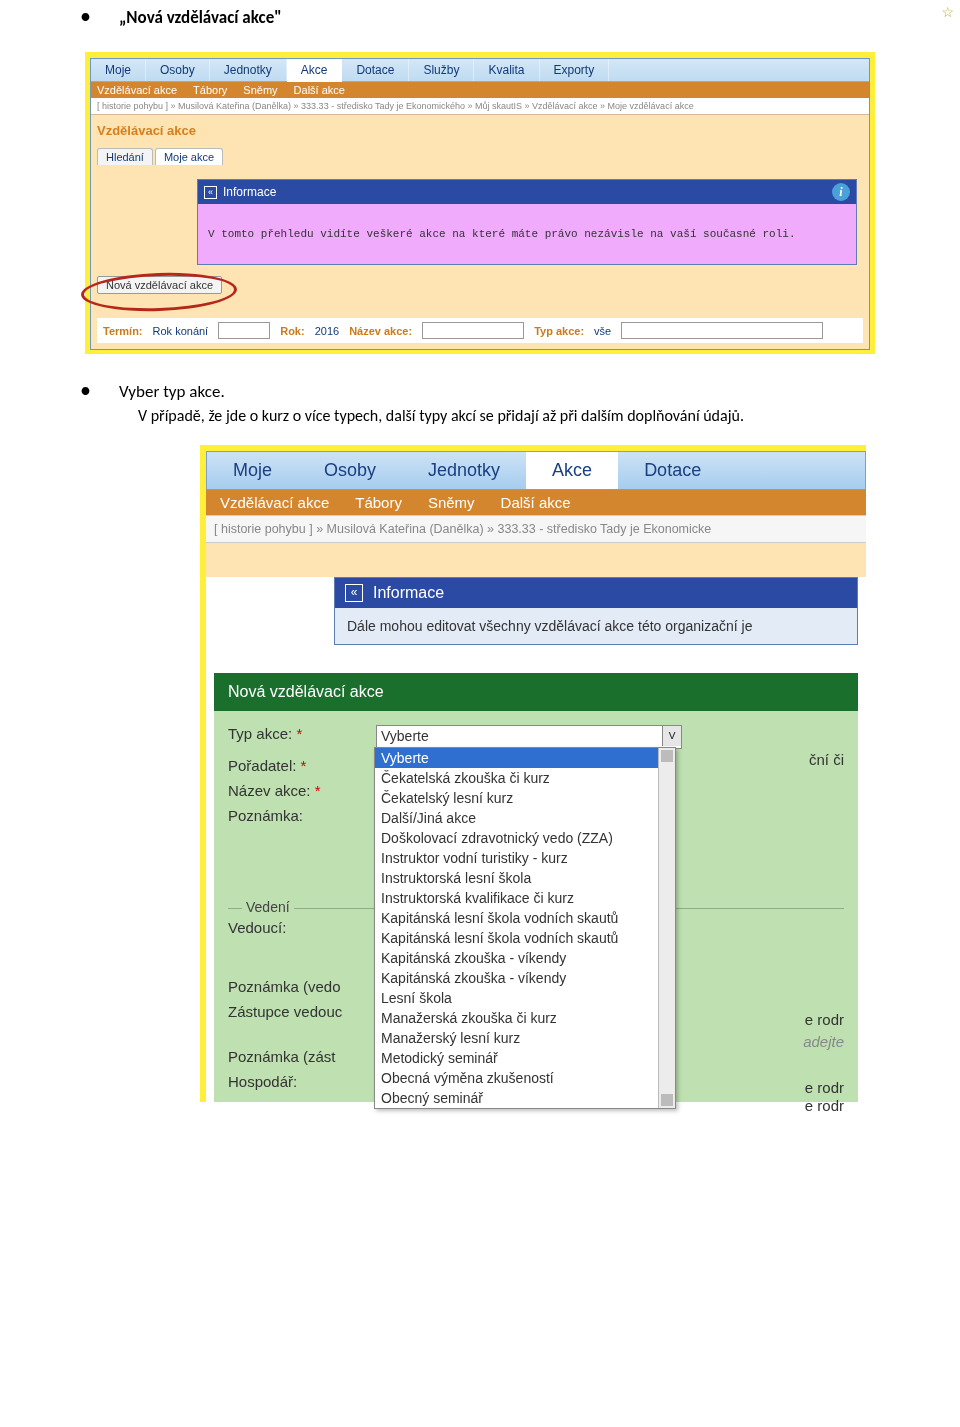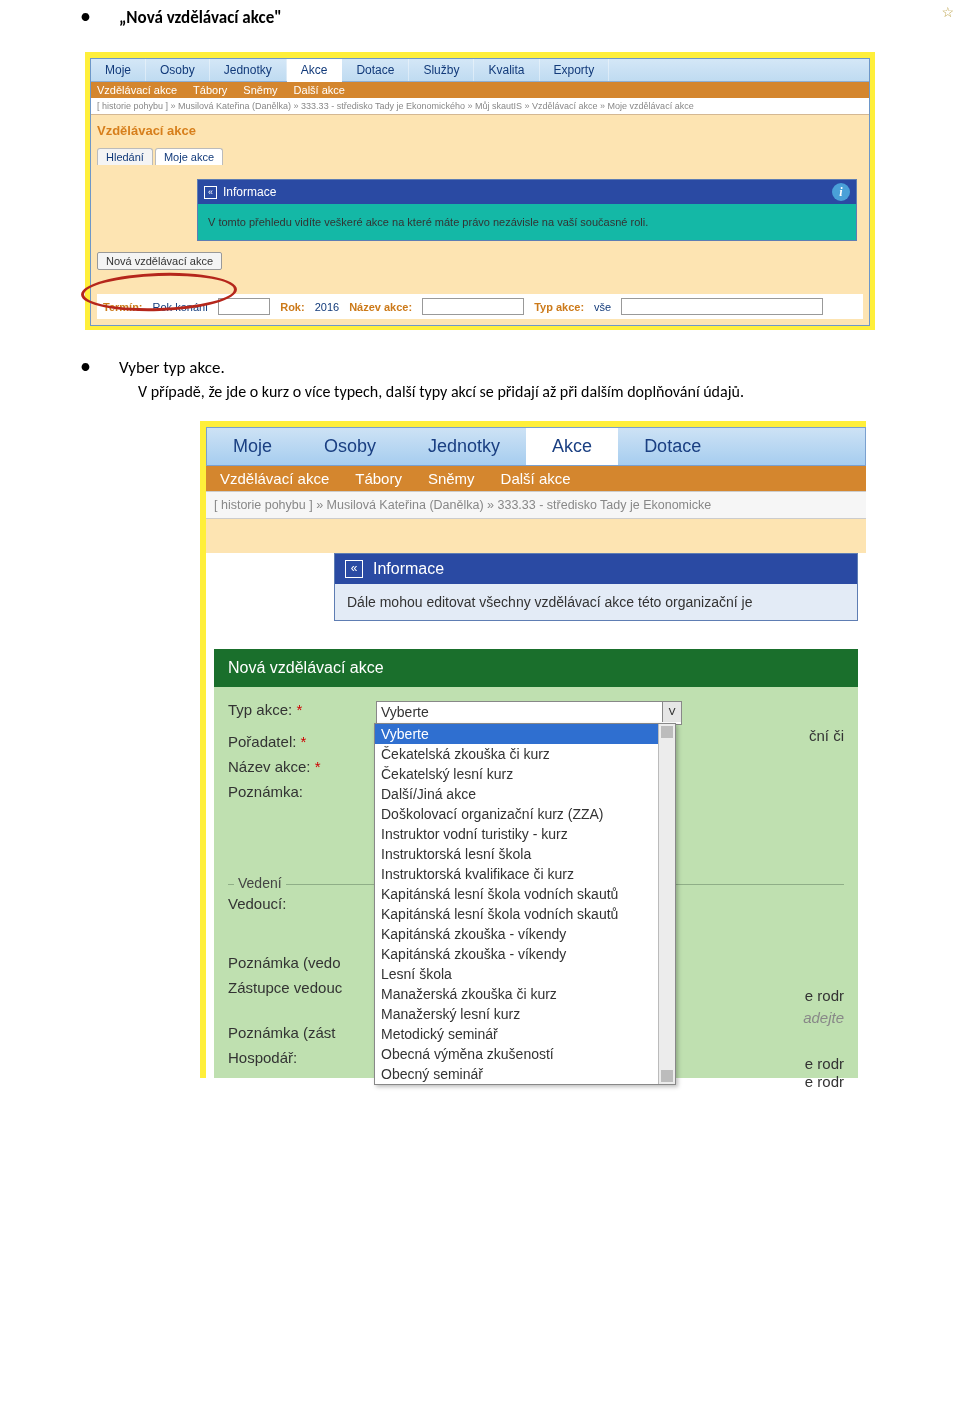--- a/index.html
+++ b/index.html
@@ -120,25 +120,25 @@
   .infobox1-hd .left { display:flex; align-items:center; gap:6px;}
   .chev {
     display:inline-block;width:11px;height:11px;border:1px solid #fff;
     font-size:9px;line-height:10px;text-align:center;
   }
   .info-i {
     width:18px;height:18px;border-radius:50%;background:#4aa0d8;color:#fff;
     font-weight:bold;text-align:center;line-height:18px;font-style:italic;font-family:Georgia,serif;
   }
   .infobox1-body {
-    background:#14b8a6;
-    font-family: Liberation Sans, sans-serif;
+    background:#f0abfc;
+    font-family: Liberation Mono, monospace;
     font-size:11px;
     color:#333;
-    padding:12px 10px;
+    padding:24px 10px;
   }
   .btn1 {
     display:inline-block;
     background:#f4f4f4;
     border:1px solid #999;
     border-radius:2px;
     font-family: Verdana, Arial, sans-serif;
     font-size:11px;
     padding:2px 8px;
     color:#333;
@@ -292,21 +292,21 @@
   }
   .dropdown .scroll-ind .thumb2 {
     position:absolute;left:2px;bottom:2px;width:12px;height:12px;background:#bcbcbc;
   }
   .fieldset-line {
     border-top:1px solid #8fae87;
     margin:10px 0 6px 0;
     position:relative;
   }
   .fieldset-line .legend {
-    position:absolute;top:-10px;left:6px;background:#bfe0b0;padding:0 4px;
+    position:absolute;top:-10px;left:14px;background:#bfe0b0;padding:0 4px;
     font-size:14px;color:#444;
   }
   .rightfrag {
     position:absolute; right:14px; font-size:15px; color:#333;
   }
   .rf1 { top:40px; }
   .rf2 { top:300px; }
   .rf3 { top:322px; color:#888; font-style:italic;}
   .rf4 { top:386px; }
   .rf5 { top:408px; color:#888; font-style:italic;}
@@ -474,21 +474,21 @@
 
           <div class="dropdown">
             <div class="scroll-ind">
               <div class="thumb"></div>
               <div class="thumb2"></div>
             </div>
             <div class="opt selected">Vyberte</div>
             <div class="opt">Čekatelská zkouška či kurz</div>
             <div class="opt">Čekatelský lesní kurz</div>
             <div class="opt">Další/Jiná akce</div>
-            <div class="opt">Doškolovací organizační kurz (ZZA)</div>
+            <div class="opt">Doškolovací zdravotnický vedo (ZZA)</div>
             <div class="opt">Instruktor vodní turistiky - kurz</div>
             <div class="opt">Instruktorská lesní škola</div>
             <div class="opt">Instruktorská kvalifikace či kurz</div>
             <div class="opt">Kapitánská lesní škola vodních skautů</div>
             <div class="opt">Kapitánská lesní škola vodních skautů</div>
             <div class="opt">Kapitánská zkouška - víkendy</div>
             <div class="opt">Kapitánská zkouška - víkendy</div>
             <div class="opt">Lesní škola</div>
             <div class="opt">Manažerská zkouška či kurz</div>
             <div class="opt">Manažerský lesní kurz</div>

